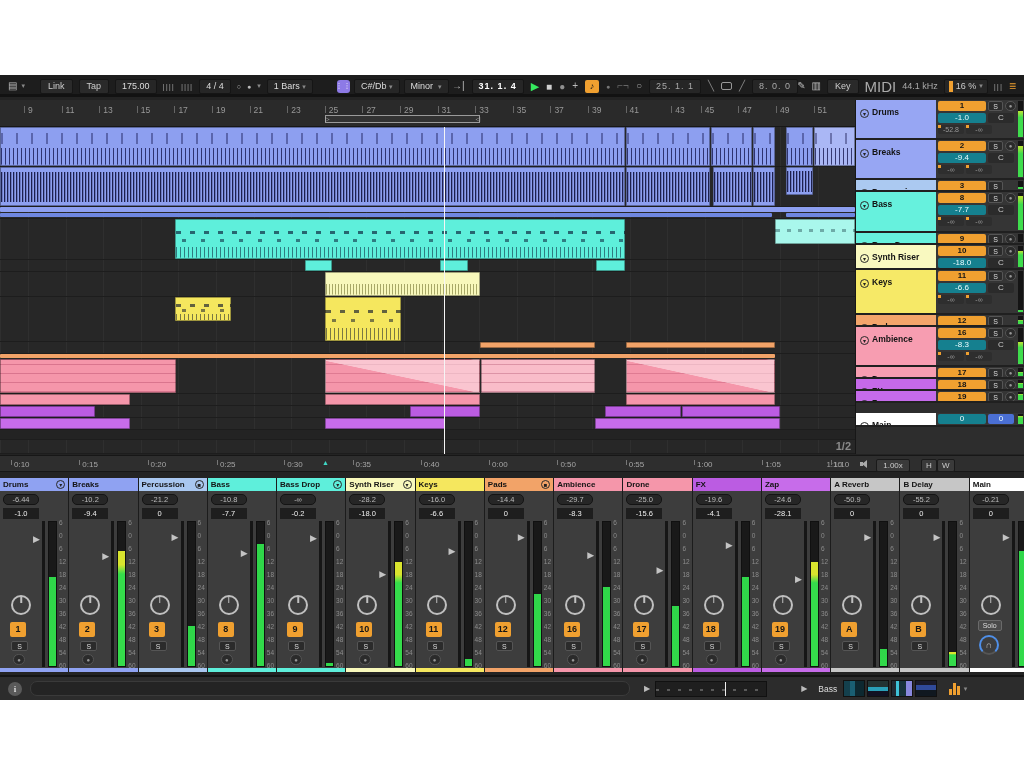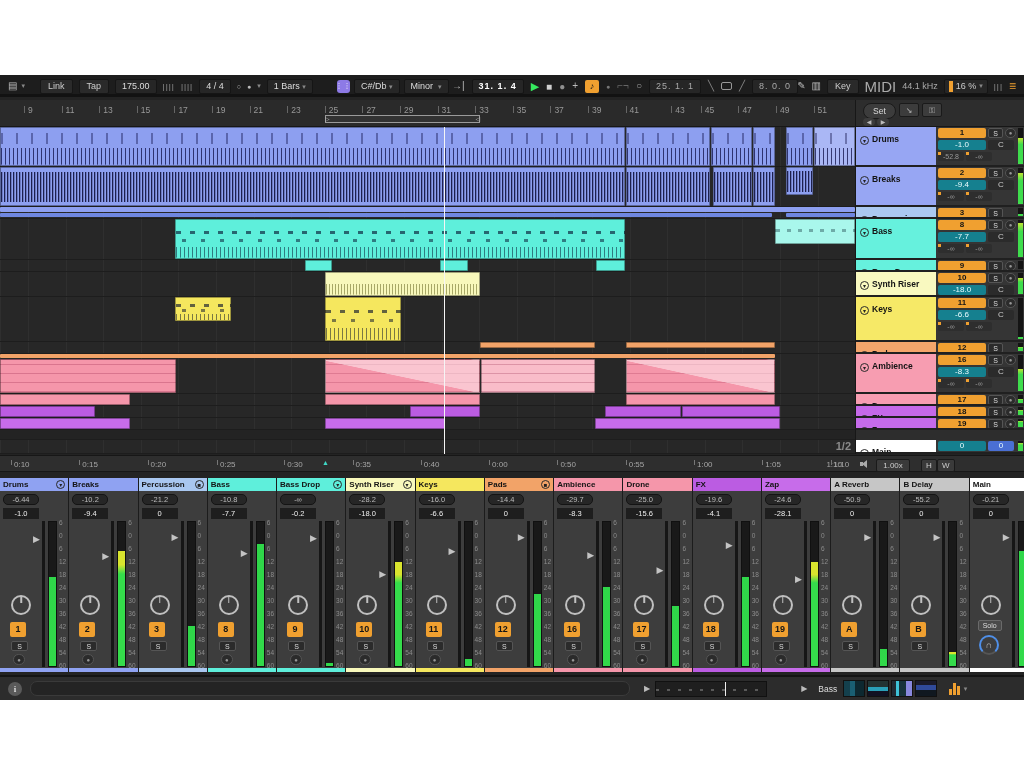--- a/index.html
+++ b/index.html
@@ -263,27 +263,20 @@
       <div class="rtick" style="left: 629.6px;">41</div>
       <div class="rtick" style="left: 667.2px; margin-left: 8px;">43</div>
       <div class="rtick" style="left: 704.8px;">45</div>
       <div class="rtick" style="left: 742.4px;">47</div>
       <div class="rtick" style="left: 780px;">49</div>
       <div class="rtick" style="left: 817.6px;">51</div>
       <div class="loopbrace" style="left: 325px; width: 155px; top: 15px;"></div>
     </div>
 
   <div class="rpanel">
-    <div class="setrow">
-      <span class="setbtn">Set</span>
-      <span class="sqbtn" style="left:43px;">↘</span>
-      <span class="sqbtn" style="left:66px;">⚿</span>
-      <span class="navarr" style="left:7px;">◀</span>
-      <span class="navarr" style="left:21px;">▶</span>
-    </div>
     <div id="headers">
         <div class="thdr" style="height: 40px;">
           <div class="tname" style="background: rgb(151, 166, 243);"><span><div class="circ">▾</div><span class="nm">Drums</span></span></div>
           <div class="tctl">
             <div class="hrow">
               <div class="numpill">1</div>
               <div class="sbtn">S</div>
               <div class="armc">●</div>
             </div>
             <div class="hrow">

